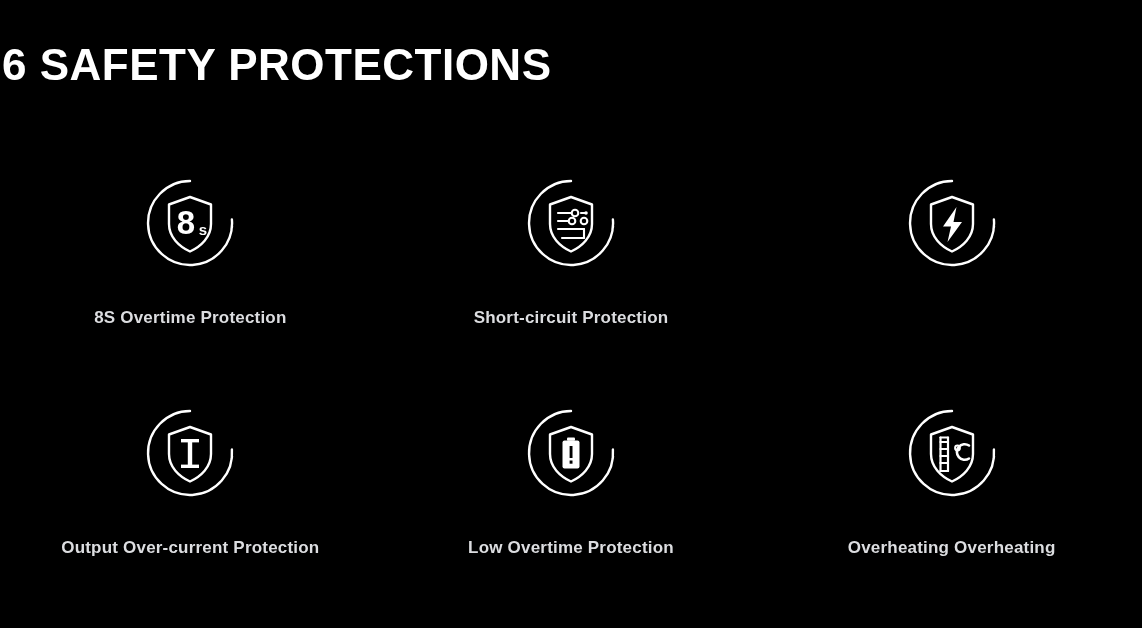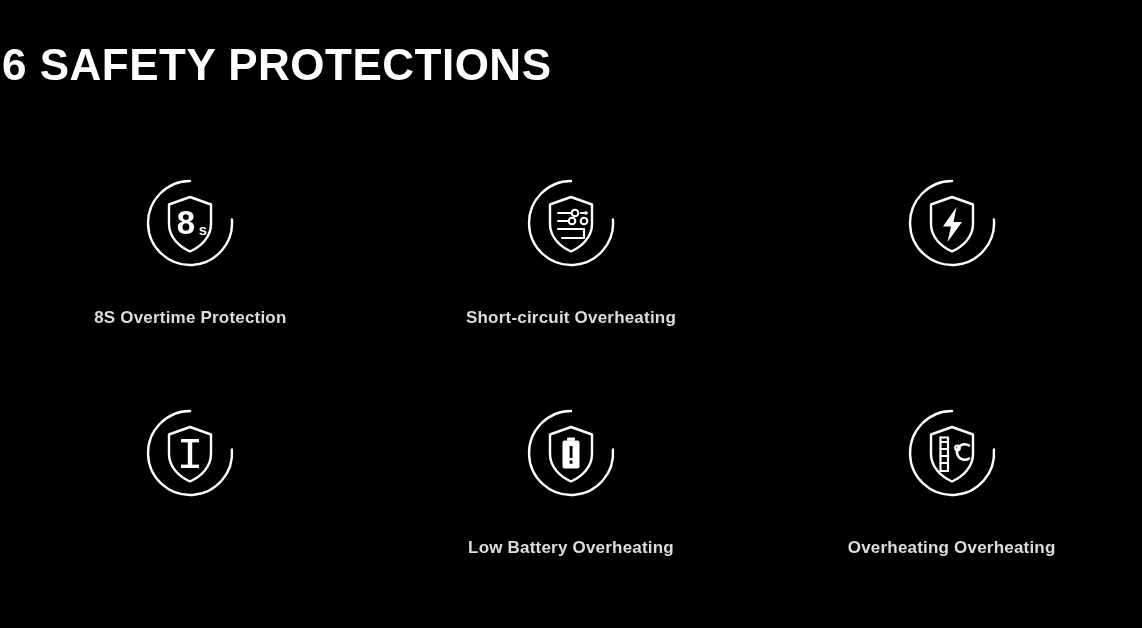--- a/index.html
+++ b/index.html
@@ -103,21 +103,21 @@
             <line x1="55" y1="35" x2="60" y2="35"></line>
           </g>
           <g fill="#000000" stroke="#ffffff" stroke-width="2.1">
             <circle cx="49" cy="35" r="3.3"></circle>
             <circle cx="46" cy="43" r="3.3"></circle>
             <circle cx="58" cy="43" r="3.3"></circle>
           </g>
           <circle cx="60" cy="35" r="1.8" fill="#ffffff"></circle>
         </svg>
       </span>
-      <span class="cell-label">Short-circuit Overheating</span>
+      <span class="cell-label">Short-circuit Protection</span>
     </div>
 
     <div class="cell">
       <span class="icon-wrap">
         <svg viewBox="0 0 90 90" xmlns="http://www.w3.org/2000/svg">
           <path d="M45 3 A42 42 0 1 0 86.9 41.5 M87 48.5 A42 42 0 0 1 86.5 51" fill="none" stroke="#ffffff" stroke-width="2.4" stroke-linecap="round"></path>
           <path d="M45 19 L66 26.5 L66 46 C66 59 56 68.5 45 73.5 C34 68.5 24 59 24 46 L24 26.5 Z" fill="none" stroke="#ffffff" stroke-width="2.4" stroke-linejoin="round"></path>
           <path d="M49.5 29 L36 48.5 L44 48.5 L40.5 64 L55 44 L46.5 44 Z" fill="#ffffff"></path>
         </svg>
       </span>
@@ -128,36 +128,37 @@
         <svg viewBox="0 0 90 90" xmlns="http://www.w3.org/2000/svg">
           <path d="M45 3 A42 42 0 1 0 86.9 41.5 M87 48.5 A42 42 0 0 1 86.5 51" fill="none" stroke="#ffffff" stroke-width="2.4" stroke-linecap="round"></path>
           <path d="M45 19 L66 26.5 L66 46 C66 59 56 68.5 45 73.5 C34 68.5 24 59 24 46 L24 26.5 Z" fill="none" stroke="#ffffff" stroke-width="2.4" stroke-linejoin="round"></path>
           <g fill="#ffffff">
             <rect x="36" y="31" width="18" height="3.4"></rect>
             <rect x="42.8" y="31" width="4.4" height="29"></rect>
             <rect x="36" y="56.6" width="18" height="3.4"></rect>
           </g>
         </svg>
       </span>
+      <span class="cell-label">Output Over-current Protection</span>
     </div>
 
     <div class="cell">
       <span class="icon-wrap">
         <svg viewBox="0 0 90 90" xmlns="http://www.w3.org/2000/svg">
           <path d="M45 3 A42 42 0 1 0 86.9 41.5 M87 48.5 A42 42 0 0 1 86.5 51" fill="none" stroke="#ffffff" stroke-width="2.4" stroke-linecap="round"></path>
           <path d="M45 19 L66 26.5 L66 46 C66 59 56 68.5 45 73.5 C34 68.5 24 59 24 46 L24 26.5 Z" fill="none" stroke="#ffffff" stroke-width="2.4" stroke-linejoin="round"></path>
           <rect x="41" y="29.5" width="8" height="3.2" rx="1" fill="#ffffff"></rect>
           <rect x="36.5" y="32.5" width="17" height="28" rx="2" fill="#ffffff"></rect>
           <g fill="#000000">
             <rect x="43.6" y="38" width="2.9" height="12"></rect>
             <rect x="43.6" y="52.5" width="2.9" height="3.2"></rect>
           </g>
         </svg>
       </span>
-      <span class="cell-label">Low Battery Overheating</span>
+      <span class="cell-label">Low Overtime Protection</span>
     </div>
 
     <div class="cell">
       <span class="icon-wrap">
         <svg viewBox="0 0 90 90" xmlns="http://www.w3.org/2000/svg">
           <path d="M45 3 A42 42 0 1 0 86.9 41.5 M87 48.5 A42 42 0 0 1 86.5 51" fill="none" stroke="#ffffff" stroke-width="2.4" stroke-linecap="round"></path>
           <path d="M45 19 L66 26.5 L66 46 C66 59 56 68.5 45 73.5 C34 68.5 24 59 24 46 L24 26.5 Z" fill="none" stroke="#ffffff" stroke-width="2.4" stroke-linejoin="round"></path>
           <g fill="none" stroke="#ffffff" stroke-width="2.2" stroke-linecap="round">
             <path d="M41 29.5 L41 63"></path>
             <line x1="33.5" y1="34" x2="41" y2="34"></line>

